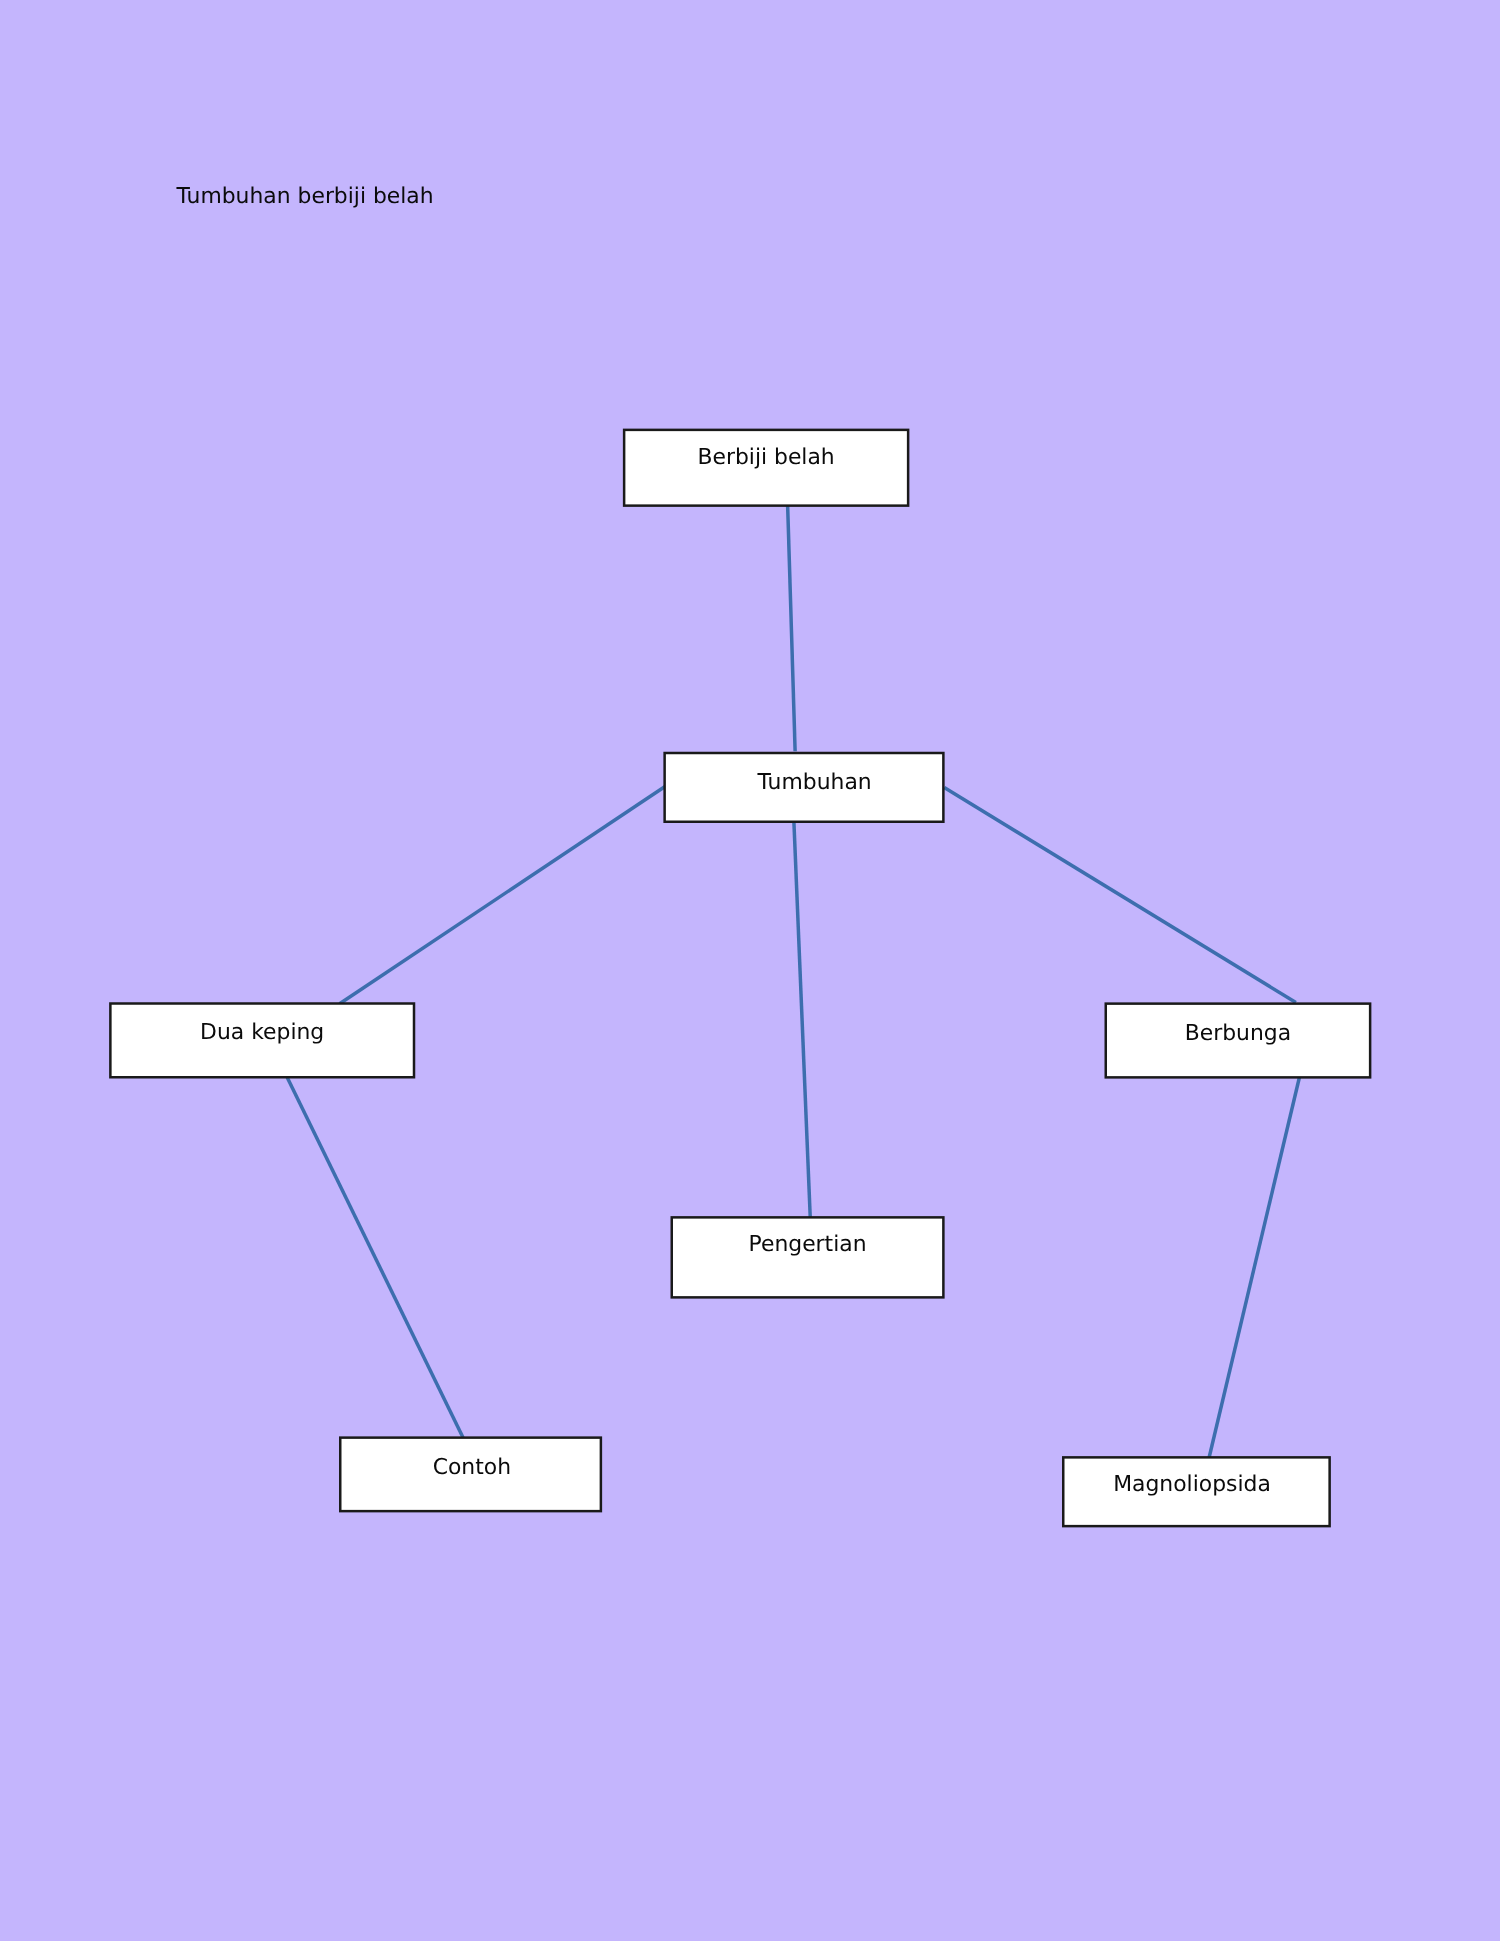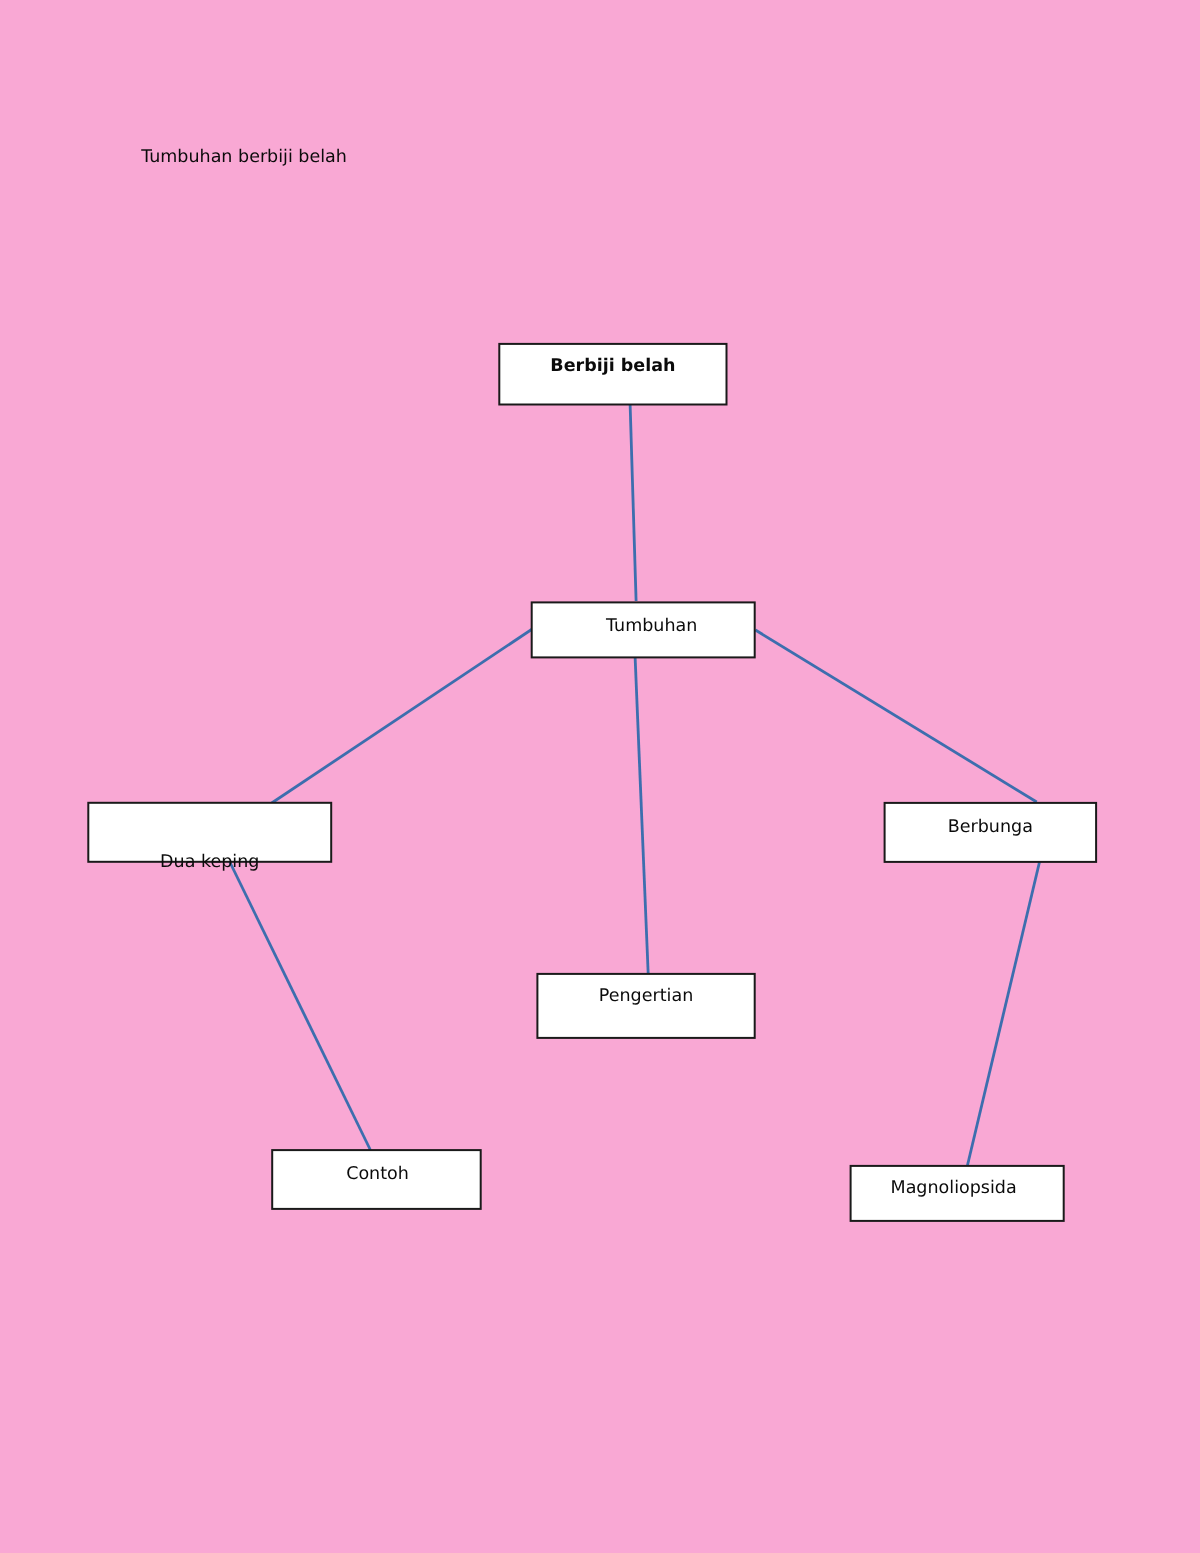--- a/index.html
+++ b/index.html
@@ -1,20 +1,20 @@
 <!DOCTYPE html>
 <html><head>
 <meta charset="utf-8">
 <title>Tumbuhan berbiji belah</title>
 <style>
   html,body{margin:0;padding:0;background:#ffffff;}
   body{width:1200px;height:1553px;position:relative;overflow:hidden;
        font-family:"DejaVu Sans", sans-serif; color:#0b0b0b;
        -webkit-font-smoothing:antialiased; text-rendering:geometricPrecision;}
-  .page{position:absolute;left:0;top:0;width:1200px;height:1553px;background:#f9a8d4;
+  .page{position:absolute;left:0;top:0;width:1200px;height:1553px;background:#c4b5fd;
         will-change:transform;}
 
   .para{position:absolute;font-size:17.5px;line-height:1;white-space:nowrap;color:#0b0b0b;}
   #doc-title{left:141.2px;top:148.7px;}
   #lead-paragraph{left:141.2px;top:1296.4px;}
 
   svg.diagram{position:absolute;left:0;top:0;width:1200px;height:1553px;overflow:visible;}
   .node-label{position:absolute;text-align:center;font-size:17.5px;line-height:1;
               white-space:nowrap;color:#0b0b0b;}
 
@@ -48,23 +48,23 @@
       <rect x="531.7" y="602.4" width="223" height="55" fill="#ffffff" stroke="#1a1a1a" stroke-width="2"></rect>
       <rect x="88.3" y="802.8" width="242.9" height="59" fill="#ffffff" stroke="#1a1a1a" stroke-width="2"></rect>
       <rect x="884.6" y="802.9" width="211.5" height="59" fill="#ffffff" stroke="#1a1a1a" stroke-width="2"></rect>
       <rect x="537.4" y="973.9" width="217.3" height="64" fill="#ffffff" stroke="#1a1a1a" stroke-width="2"></rect>
       <rect x="272.2" y="1150.1" width="208.5" height="58.8" fill="#ffffff" stroke="#1a1a1a" stroke-width="2"></rect>
       <rect x="850.6" y="1165.9" width="213.1" height="55" fill="#ffffff" stroke="#1a1a1a" stroke-width="2"></rect>
     </g>
   </svg>
 
   <div>
-    <div class="node-label" style="left:499.3px;width:227.2px;top:358.2px;font-weight:bold;">Berbiji belah</div>
+    <div class="node-label" style="left:499.3px;width:227.2px;top:358.2px;">Berbiji belah</div>
     <div class="node-label" style="left:531.7px;width:240px;top:618.3px;">Tumbuhan</div>
-    <div class="node-label" style="left:88.3px;width:242.9px;top:818.4px;margin-top:36px;">Dua keping</div>
+    <div class="node-label" style="left:88.3px;width:242.9px;top:818.4px;">Dua keping</div>
     <div class="node-label" style="left:884.6px;width:211.5px;top:818.6px;">Berbunga</div>
     <div class="node-label" style="left:537.4px;width:217.3px;top:988.1px;">Pengertian</div>
     <div class="node-label" style="left:269px;width:217px;top:1165.9px;">Contoh</div>
     <div class="node-label" style="left:850.6px;width:206px;top:1179.9px;">Magnoliopsida</div>
   </div>
 
 
 </div>
 
 </body></html>

